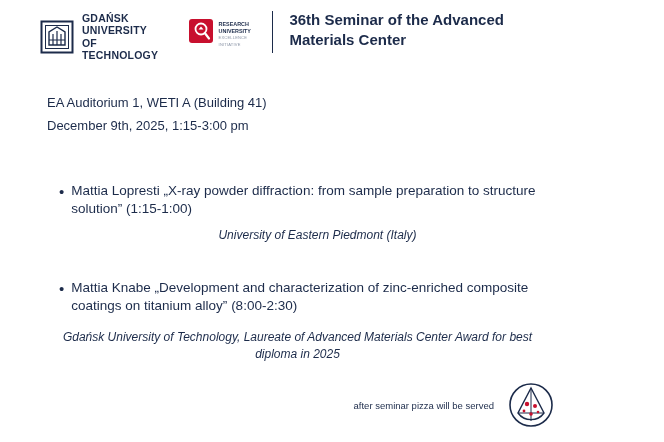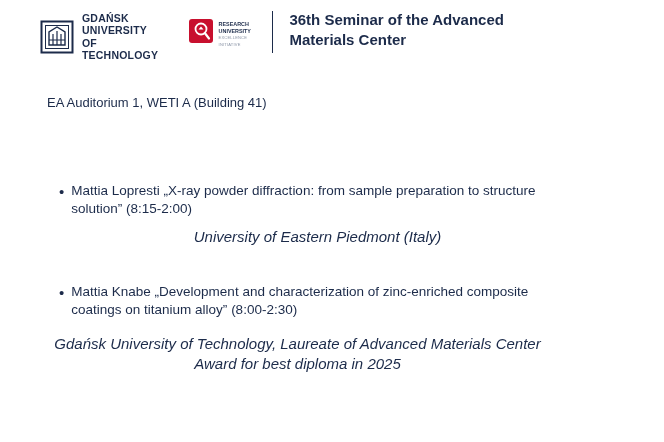--- a/index.html
+++ b/index.html
@@ -123,21 +123,21 @@
     color: #1c2b4a;
   }
   .talk-main {
     font-size: 13.5px;
     line-height: 1.32;
     color: #1c2b4a;
     max-width: 545px;
   }
   .speaker { font-weight: normal; }
   .affiliation {
-    font-size: 15px;
+    font-size: 12px;
     font-style: italic;
     color: #1c2b4a;
     text-align: center;
     margin-top: 9px;
     line-height: 1.35;
   }
   .affil-1 { margin-left: 40px; }
   .affil-2 { margin-top: 15px; margin-left: 0; }
 
   
@@ -197,44 +197,61 @@
       </span>
     </div>
 
     <div class="divider"></div>
 
     <div class="seminar-title">36th Seminar of the Advanced Materials Center</div>
   </div>
 
   <div class="venue-block">
     <div>EA Auditorium 1, WETI A (Building 41)</div>
+    <div>December 9th, 2025, 1:15-3:00 pm</div>
   </div>
 
   <div class="talks">
 
     <div class="talk">
       <div class="talk-line">
         <span class="bullet">•</span>
         <span class="talk-main">
           <span class="speaker">Mattia Lopresti</span>
           <span>„X-ray powder diffraction: from sample preparation to structure solution”</span>
-          <span>(8:15-2:00)</span>
+          <span>(1:15-1:00)</span>
         </span>
       </div>
       <div class="affiliation affil-1">University of Eastern Piedmont (Italy)</div>
     </div>
 
     <div class="talk">
       <div class="talk-line">
         <span class="bullet">•</span>
         <span class="talk-main">
           <span class="speaker">Mattia Knabe</span>
           <span>„Development and characterization of zinc-enriched composite coatings on titanium alloy”</span>
           <span>(8:00-2:30)</span>
         </span>
       </div>
       <div class="affiliation affil-2">Gdańsk University of Technology, Laureate of Advanced Materials Center Award for best diploma in 2025</div>
     </div>
 
   </div>
 
+  <div class="footer">
+    <span class="footer-text">after seminar pizza will be served</span>
+    <span class="pizza-mark">
+      <svg width="46" height="46" viewBox="0 0 46 46" xmlns="http://www.w3.org/2000/svg">
+        <circle cx="23" cy="23" r="21" fill="none" stroke="#1c2b4a" stroke-width="1.6"></circle>
+        <path d="M23 6 L36 31 A16 16 0 0 1 10 31 Z" fill="none" stroke="#1c2b4a" stroke-width="1.4"></path>
+        <line x1="23" y1="6" x2="23" y2="39" stroke="#1c2b4a" stroke-width="1"></line>
+        <line x1="10" y1="31" x2="36" y2="31" stroke="#1c2b4a" stroke-width="1"></line>
+        <circle cx="19" cy="22" r="2.2" fill="#c8102e"></circle>
+        <circle cx="27" cy="24" r="2" fill="#c8102e"></circle>
+        <circle cx="23" cy="32" r="1.8" fill="#c8102e"></circle>
+        <circle cx="16" cy="29" r="1.4" fill="#c8102e"></circle>
+        <circle cx="30" cy="30" r="1.3" fill="#c8102e"></circle>
+      </svg>
+    </span>
+  </div>
 
 </div>
 
 </body></html>

